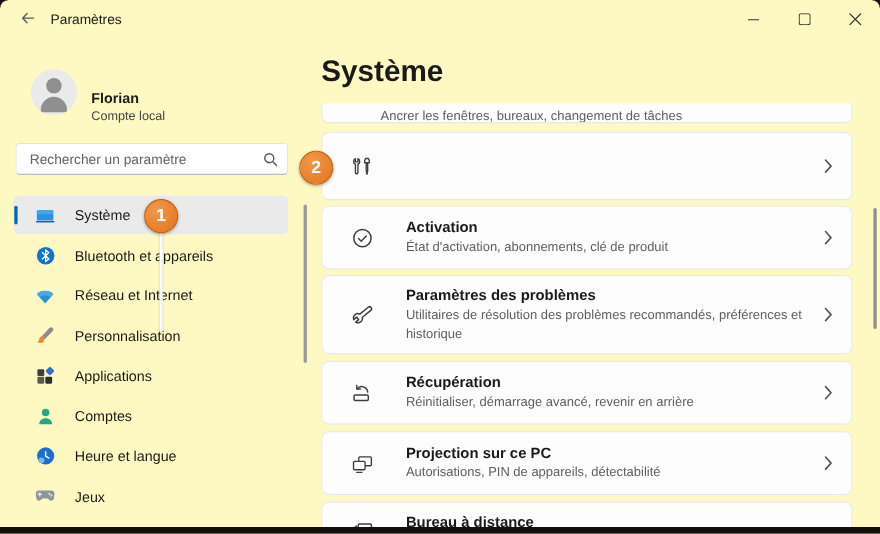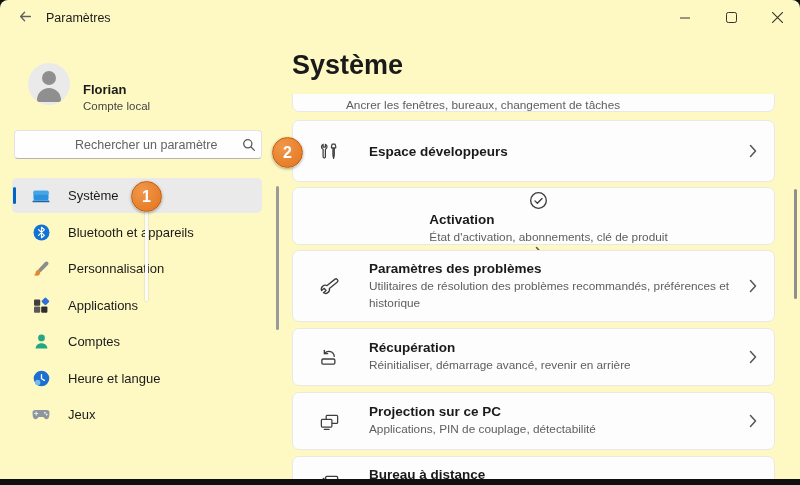--- a/index.html
+++ b/index.html
@@ -25,21 +25,21 @@
   .user-row { position:absolute; left:28px; top:20px; display:flex; align-items:center; }
   .avatar { width:42px; height:42px; border-radius:50%; background:#eaeaea; position:relative; overflow:hidden; flex:0 0 auto; }
   .avatar::before { content:""; position:absolute; left:14px; top:8px; width:14px; height:14px; border-radius:50%; background:#8f8f8f; }
   .avatar::after  { content:""; position:absolute; left:9px; top:25px; width:24px; height:14px; border-radius:12px 12px 2px 2px; background:#8f8f8f; }
   .user-meta { margin-left:13px;margin-top:26px; }
   .user-name { font-size:13px; font-weight:bold; color:#1b1b1b; }
   .user-type { font-size:11.5px; color:#454545; margin-top:3px; }
 
   .searchbox { position:absolute; left:14px; top:94px; width:248px; height:29px;
                background:#fefefe; border:1px solid #e2e2e2; border-bottom:1px solid #b5b5b5;
-               border-radius:4px; display:flex; align-items:center;padding-left:48px; }
+               border-radius:4px; display:flex; align-items:center; }
   .searchbox input { flex:1; border:none; outline:none; background:transparent;
                font-family:inherit; font-size:12.5px; color:#333; padding:0 6px 0 12px; }
   .searchbox input::placeholder { color:#636363; }
   .search-icn { width:24px; display:flex; justify-content:center; align-items:center; padding-right:6px; }
 
   .nav { position:absolute; left:12px; top:142px; width:250px; }
   .nav-item { position:relative; height:35px; margin-bottom:1.5px; border-radius:5px;
               display:flex; align-items:center; padding-left:20px; cursor:pointer; }
   .nav-item.selected { background:#eaeaea; }
   .nav-item .accent { position:absolute; left:1px; top:9px; width:3px; height:17px;
@@ -58,21 +58,21 @@
           display:flex; align-items:center; padding:0 14px 0 24px; cursor:pointer; }
   .cicon { width:24px; height:24px; display:flex; align-items:center; justify-content:center; flex:0 0 auto; }
   .ctext { flex:1; margin-left:28px; padding-right:8px; }
   .ctitle { display:block; font-size:13.5px; font-weight:bold; color:#1a1a1a; }
   .csub { display:block; font-size:11.8px; color:#5e5e5e; line-height:1.4; margin-top:2px; max-width:400px; }
   .chev { width:14px; display:flex; justify-content:center; flex:0 0 auto; }
 
   .card.clipped-top { height:56px; margin-top:-38px; overflow:hidden; }
   .card.clipped-top .csub { position:absolute; left:53px; top:38px; max-width:430px; }
   .card.c-espace { height:62px; margin-top:8px; }
-  .card.c-activation { height:58px; margin-top:5px;flex-direction:column; }
+  .card.c-activation { height:58px; margin-top:5px; }
   .card.c-resolution { height:72px; margin-top:5px; }
   .card.c-recuperation { height:58px; margin-top:6px; }
   .card.c-projection { height:58px; margin-top:6px; }
   .card.c-bureau { height:56px; margin-top:6px; align-items:flex-start; padding-top:10px; }
 
   .main-scrollbar { position:absolute; right:3px; top:153px; width:3px; height:110px;
           background:#8f8f8f; border-radius:2px; cursor:pointer; }
 
   
   .annot { position:absolute; width:31px; height:31px; border-radius:50%;
@@ -161,20 +161,29 @@
           <svg width="17" height="17" viewBox="0 0 17 17">
                 <circle cx="8.5" cy="8.5" r="8" fill="#1173d4"></circle>
                 <path d="M5.6 5.6l5.8 5.8-2.9 2.3V3.3l2.9 2.3-5.8 5.8" fill="none" stroke="#fff" stroke-width="1.2" stroke-linejoin="round" stroke-linecap="round"></path>
               </svg>
         </span>
         <span class="nlabel">Bluetooth et appareils</span>
       </div>
       <div class="nav-item">
         <span class="nicon">
           <svg width="18" height="18" viewBox="0 0 18 18">
+                <path d="M1.5 7.4C5.6 3.4 12.4 3.4 16.5 7.4L9 15.8Z" fill="#2590dc"></path>
+                <path d="M1.5 7.4C5.6 3.4 12.4 3.4 16.5 7.4L13.8 10.4C11 7.8 7 7.8 4.2 10.4Z" fill="#4aa8e8"></path>
+              </svg>
+        </span>
+        <span class="nlabel">Réseau et Internet</span>
+      </div>
+      <div class="nav-item">
+        <span class="nicon">
+          <svg width="18" height="18" viewBox="0 0 18 18">
                 <path d="M15.9 2.1c.9.9.8 2.1-.1 3L8.6 12.3 6 9.7l6.9-7.5c.9-.9 2.1-1 3-.1z" fill="#8c8c8c"></path>
                 <path d="M6.1 9.9c-1.7.2-2.3 1.5-2.5 2.8-.2 1.2-.7 1.9-1.9 2.3 1.6 1 4.5 1.2 5.9-.6.9-1.2.8-2.8-.2-3.8-.4-.4-.8-.6-1.3-.7z" fill="#e8872d"></path>
               </svg>
         </span>
         <span class="nlabel">Personnalisation</span>
       </div>
       <div class="nav-item">
         <span class="nicon">
           <svg width="17" height="17" viewBox="0 0 17 17">
                 <rect x="1" y="2.6" width="6.2" height="6.2" rx="1" fill="#3f3f3f"></rect>
@@ -229,21 +238,20 @@
       </div>
 
       <div class="card c-espace">
         <span class="cicon">
           <svg width="21" height="21" viewBox="0 0 22 22" fill="none" stroke="#3d3d3d" stroke-width="1.3" stroke-linejoin="round" stroke-linecap="round">
                 <path d="M4.3 3.4v3h2.4v-3a2.9 2.9 0 0 1 1.7 2.6c0 1.2-.7 2.2-1.7 2.7v7.9a1.2 1.2 0 1 1-2.4 0V8.7a2.95 2.95 0 0 1-1.7-2.7 2.9 2.9 0 0 1 1.7-2.6z"></path>
                 <path d="M13.9 3.2h2.8l.8 2.2v1.9h-4.4V5.4zM14.6 7.5h1.4v7.2l-.7 3.6-.7-3.6z"></path>
               </svg>
         </span>
         <span class="ctext">
-          <span class="ctitle">Espace développeurs</span>
         </span>
         <span class="chev">
           <svg width="8" height="14" viewBox="0 0 8 14">
                 <path d="M1.5 1.5 6.5 7 1.5 12.5" fill="none" stroke="#555" stroke-width="1.5" stroke-linecap="round" stroke-linejoin="round"></path>
               </svg>
         </span>
       </div>
 
       <div class="card c-activation">
         <span class="cicon">
@@ -302,21 +310,21 @@
       <div class="card c-projection">
         <span class="cicon">
           <svg width="21" height="21" viewBox="0 0 22 22" fill="none" stroke="#3d3d3d" stroke-width="1.3">
                 <rect x="7.5" y="4.5" width="12" height="8.5" rx="1"></rect>
                 <rect x="2.5" y="8.8" width="11" height="8" rx="1" fill="#fdfdfd"></rect>
                 <path d="M5.5 19.3h5" stroke-linecap="round"></path>
               </svg>
         </span>
         <span class="ctext">
           <span class="ctitle">Projection sur ce PC</span>
-          <span class="csub">Applications, PIN de couplage, détectabilité</span>
+          <span class="csub">Autorisations, PIN de appareils, détectabilité</span>
         </span>
         <span class="chev">
           <svg width="8" height="14" viewBox="0 0 8 14">
                 <path d="M1.5 1.5 6.5 7 1.5 12.5" fill="none" stroke="#555" stroke-width="1.5" stroke-linecap="round" stroke-linejoin="round"></path>
               </svg>
         </span>
       </div>
 
       <div class="card c-bureau">
         <span class="cicon">

